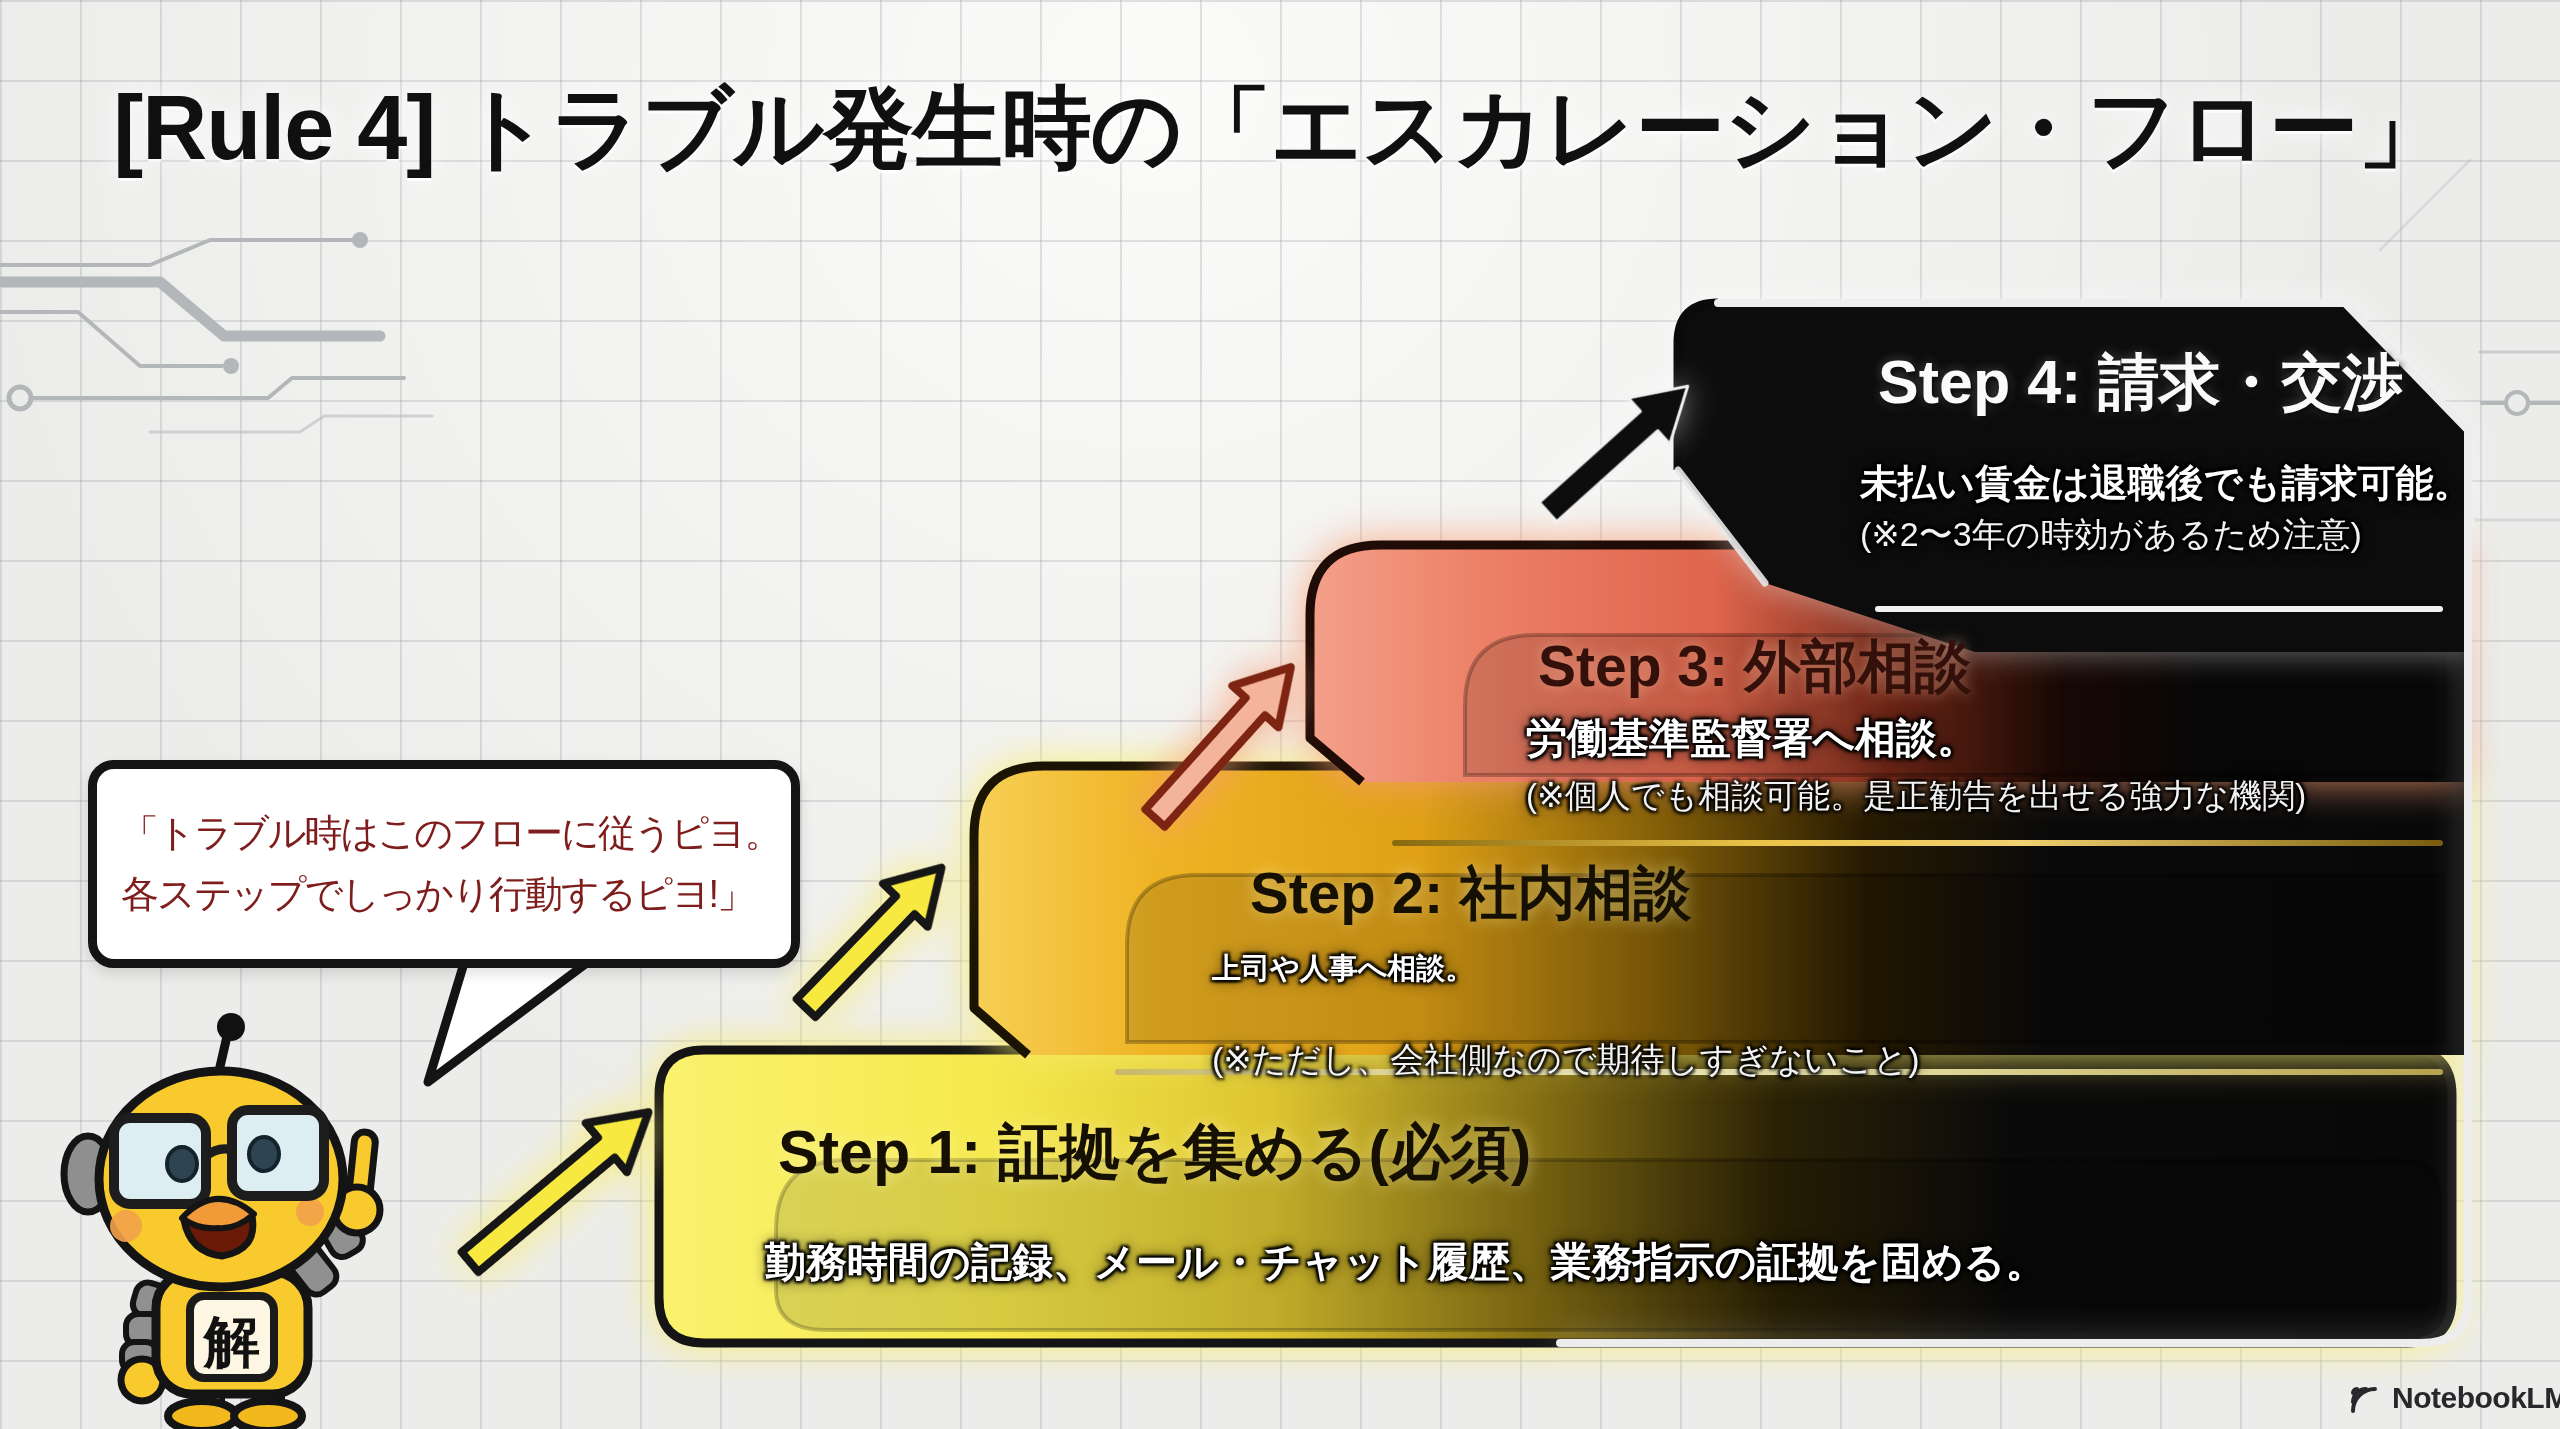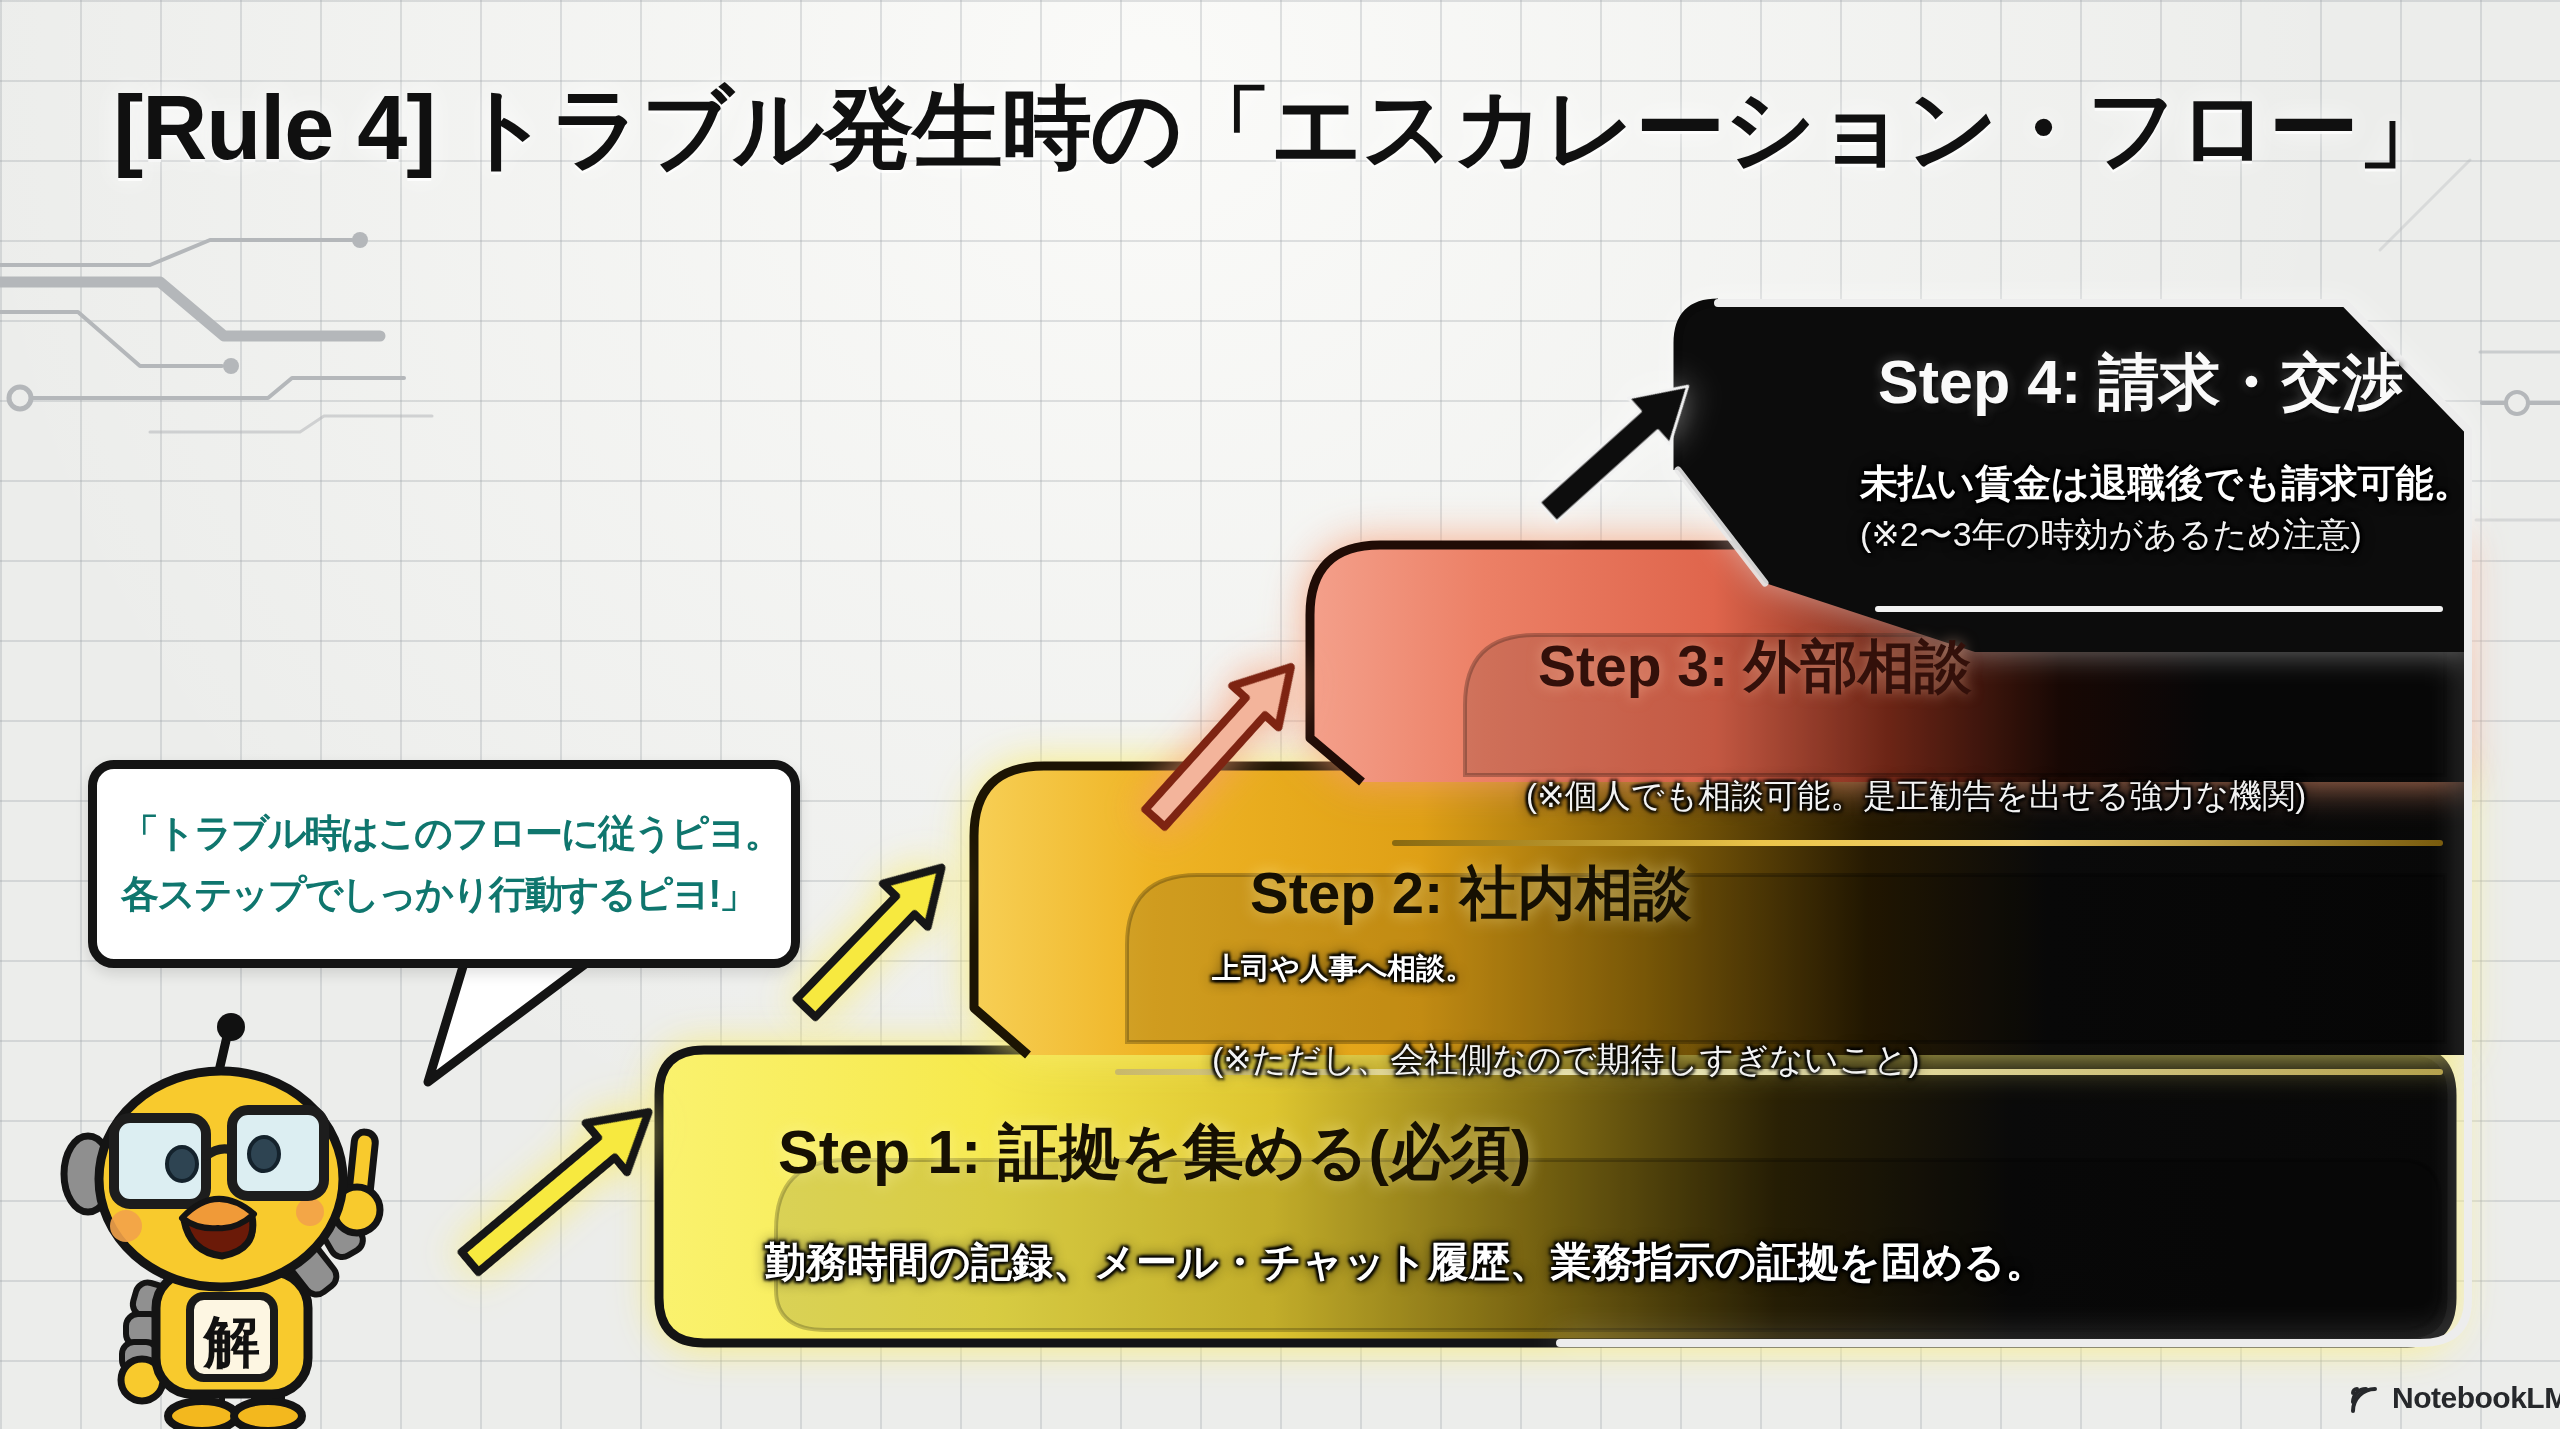--- a/index.html
+++ b/index.html
@@ -35,21 +35,21 @@
   }
   .note{font-weight:400;color:#f2f2f2;}
   .speech-bubble{
     left:88px;top:760px;width:712px;height:208px;
     background:#ffffff;border:9px solid #141414;border-radius:26px;
     display:flex;flex-direction:column;justify-content:center;
     padding:8px 24px;box-shadow:0 6px 14px rgba(0,0,0,.12);
     z-index:30;
   }
   .speech-bubble .ln{
-    font-size:38px;font-weight:700;color:#0f766e;letter-spacing:-2px;
+    font-size:38px;font-weight:400;color:#7f1d1d;letter-spacing:-2px;
     line-height:1.6;white-space:nowrap;
   }
   .watermark{
     left:2346px;top:1381px;display:flex;align-items:center;gap:10px;z-index:40;
   }
   .watermark span{
     font-size:30px;font-weight:700;color:#26282b;letter-spacing:-.5px;white-space:nowrap;
   }
 </style>
 </head>
@@ -167,20 +167,21 @@
   <div class="abs page-title">[Rule 4] トラブル発生時の「エスカレーション・フロー」</div>
 
   <div class="abs step-title dk" style="left:778px;top:1122px;font-size:61px;">Step 1: 証拠を集める(必須)</div>
   <div class="abs wtx" style="left:765px;top:1242px;font-size:41px;">勤務時間の記録、メール・チャット履歴、業務指示の証拠を固める。</div>
 
   <div class="abs step-title dk" style="left:1226px;top:864px;font-size:58px;margin-left:24px;">Step 2: 社内相談</div>
   <div class="abs wtx" style="left:1212px;top:954px;font-size:29px;">上司や人事へ相談。</div>
   <div class="abs wtx note" style="left:1212px;top:1012px;font-size:34px;margin-top:30px;">(※ただし、会社側なので期待しすぎないこと)</div>
 
   <div class="abs step-title mar" style="left:1538px;top:638px;font-size:57px;">Step 3: 外部相談</div>
+  <div class="abs wtx" style="left:1526px;top:718px;font-size:41px;">労働基準監督署へ相談。</div>
   <div class="abs wtx note" style="left:1526px;top:779px;font-size:33px;text-align:right;">(※個人でも相談可能。是正勧告を出せる強力な機関)</div>
 
   <div class="abs step-title wt" style="left:1878px;top:352px;font-size:61px;">Step 4: 請求・交渉</div>
   <div class="abs wtx" style="left:1860px;top:464px;font-size:38px;">未払い賃金は退職後でも請求可能。</div>
   <div class="abs wtx note" style="left:1860px;top:517px;font-size:34px;">(※2〜3年の時効があるため注意)</div>
 
   <div class="abs speech-bubble">
     <div class="ln">「トラブル時はこのフローに従うピヨ。</div>
     <div class="ln">各ステップでしっかり行動するピヨ!」</div>
   </div>

